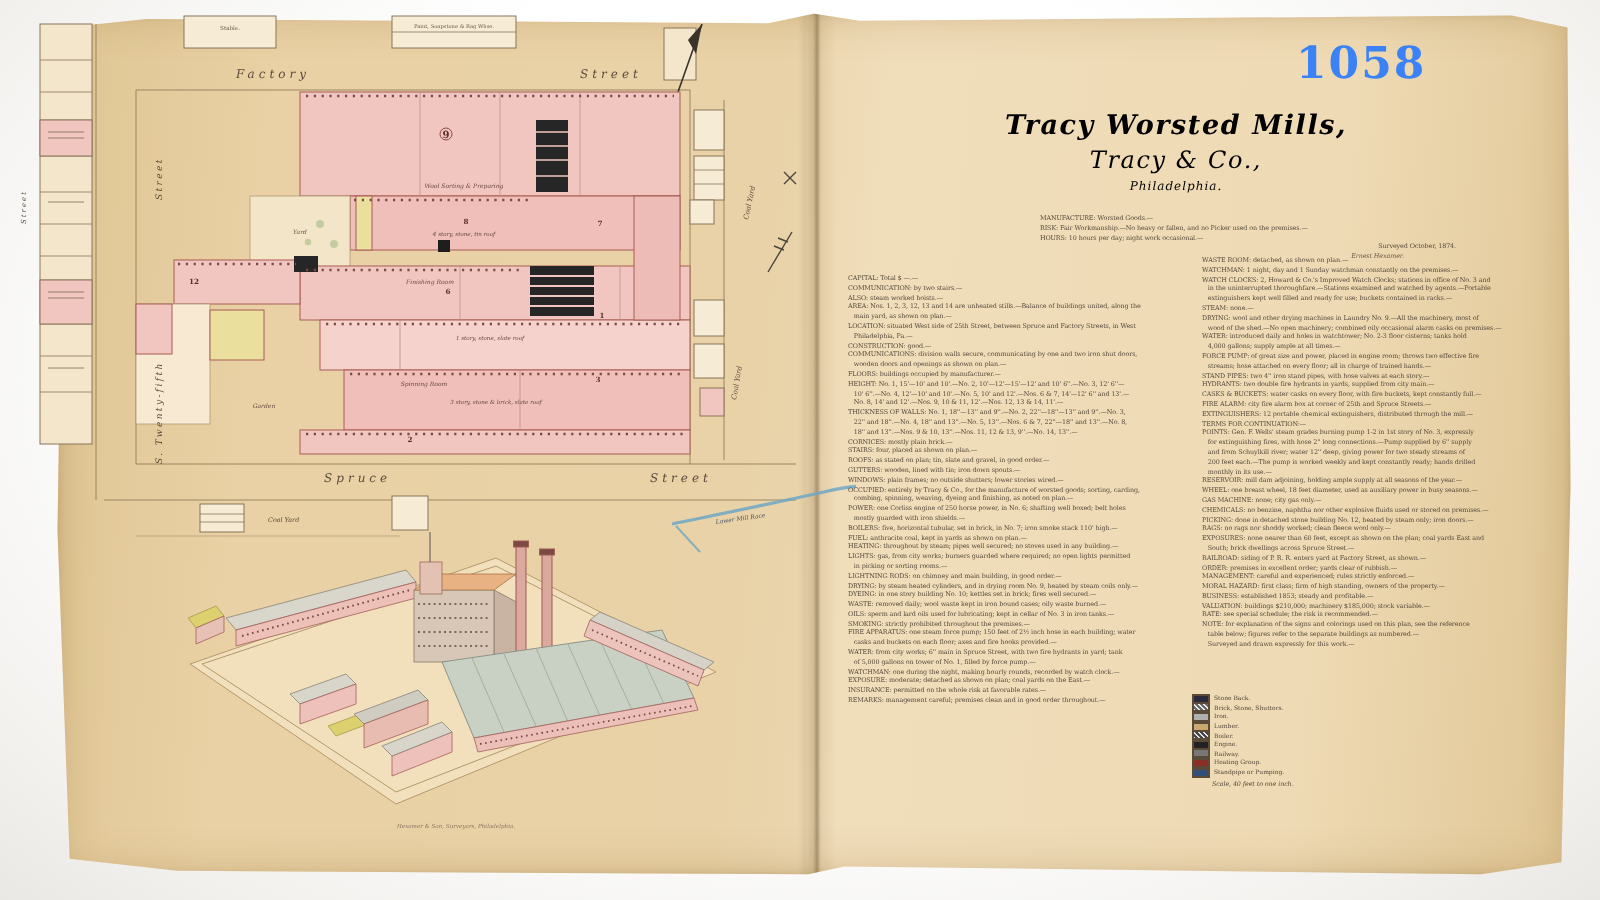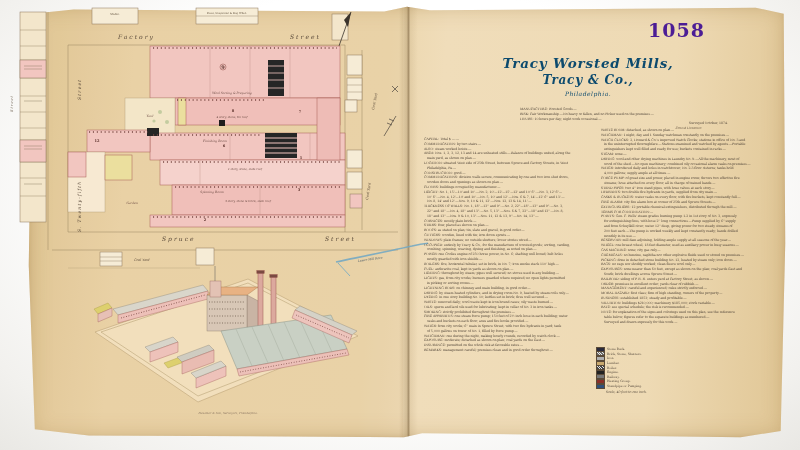--- a/index.html
+++ b/index.html
@@ -17,24 +17,24 @@
     box-shadow:inset 0 0 22px rgba(150,110,50,.38), inset 0 0 4px rgba(120,80,30,.3);}
   .fold{position:absolute;left:49%;top:0;width:2.4%;height:100%;
     background:linear-gradient(90deg,rgba(120,88,40,0) 0%,rgba(112,82,36,.22) 40%,rgba(84,58,22,.45) 50%,rgba(120,88,40,.10) 60%,rgba(120,88,40,0) 100%);}
   .left-tint{position:absolute;left:0;top:0;width:49.5%;height:100%;background:rgba(208,166,108,.10);}
 
   .art{position:absolute;left:0;top:0;width:800px;height:450px;}
   .art text{font-family:"DejaVu Serif", serif;}
 
   
   .plate-nums{position:absolute;left:648px;top:19px;width:130px;display:flex;
-    font-weight:bold;font-size:19px;letter-spacing:1px;color:#4c1d95;}
-  .title-block{position:absolute;left:452px;top:55px;width:272px;text-align:center;color:#0c4a6e;}
+    font-weight:bold;font-size:22px;letter-spacing:1px;color:#3b82f6;}
+  .title-block{position:absolute;left:452px;top:55px;width:272px;text-align:center;color:#000000;}
   .title-block .t1{font-size:13.5px;font-weight:bold;font-style:italic;letter-spacing:.8px;}
-  .title-block .t2{font-size:12px;font-weight:bold;font-style:italic;letter-spacing:.8px;margin-top:2px;}
+  .title-block .t2{font-size:12px;font-weight:normal;font-style:italic;letter-spacing:.8px;margin-top:2px;}
   .title-block .t3{font-size:6px;font-style:italic;margin-top:3px;letter-spacing:.5px;}
 
   .tline{font-size:3.2px;line-height:4.8px;color:#55493c;white-space:pre;letter-spacing:-.05px;}
   .right{text-align:right;}
   .hdr{position:absolute;left:520px;top:107px;width:208px;}
   .hdr .sig{font-style:italic;color:#6a5a46;padding-right:26px;}
   .col{position:absolute;overflow:hidden;}
   .col1{left:424px;top:137px;width:172px;height:222px;}
   .col2{left:601px;top:128px;width:182px;height:214px;}
 

